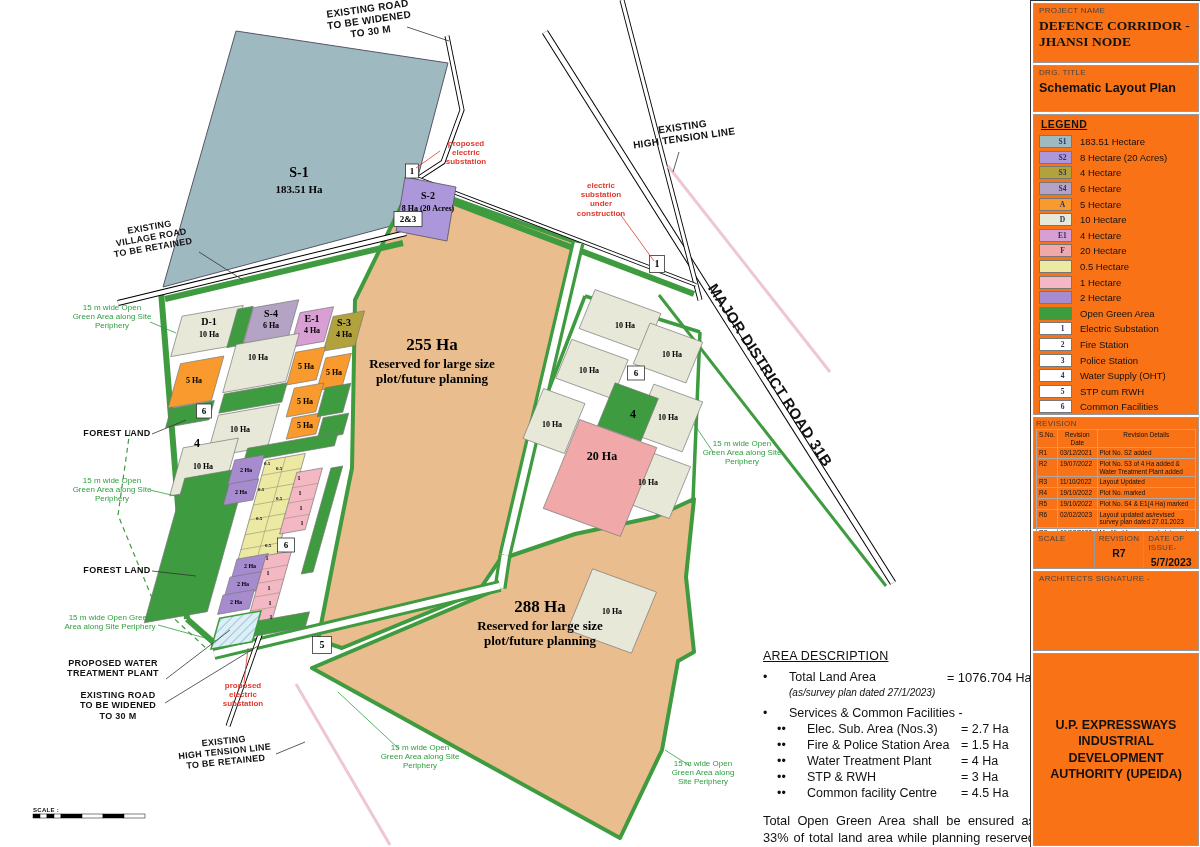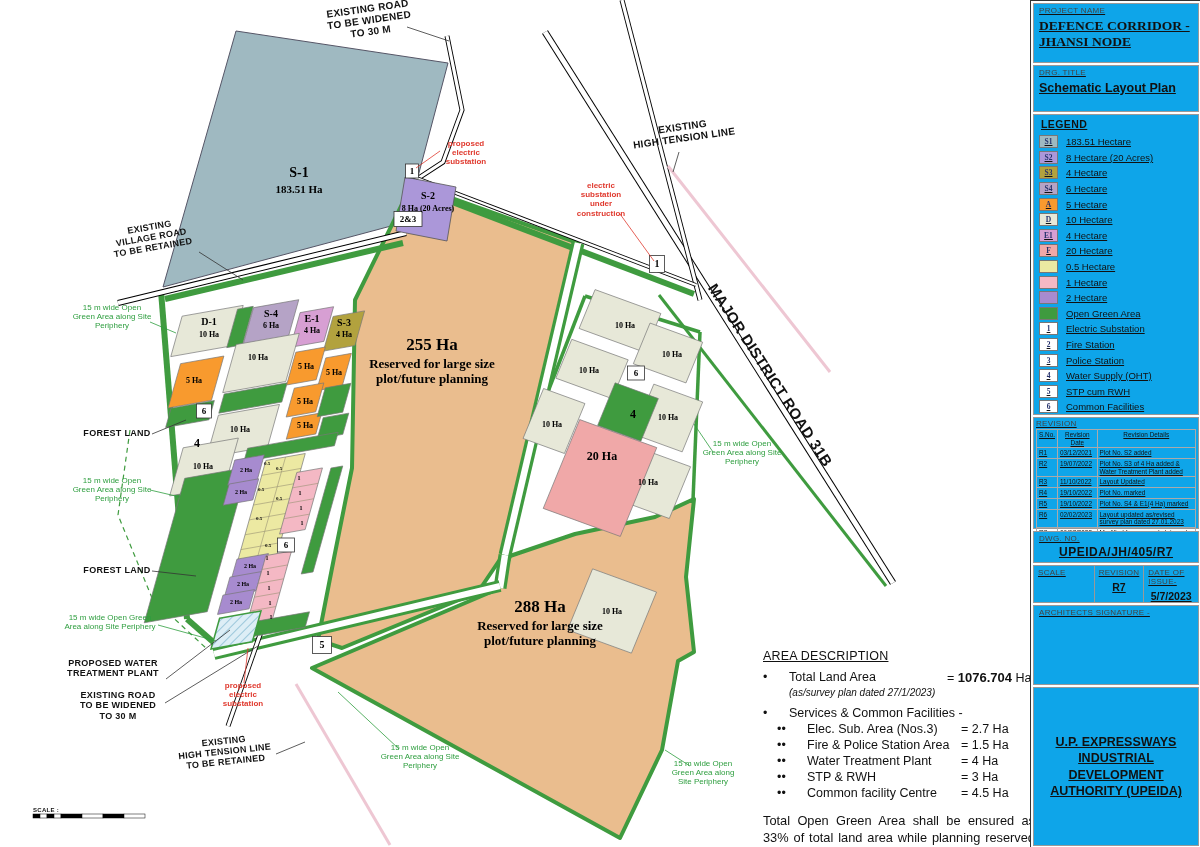--- a/index.html
+++ b/index.html
@@ -7,29 +7,29 @@
          font-family:"Liberation Sans",sans-serif;color:#111;}
   svg text{user-select:none;}
   
   .c-ann{font-family:"Liberation Sans",sans-serif;font-weight:bold;fill:#111;letter-spacing:.3px;}
   .c-grn{font-family:"Liberation Sans",sans-serif;fill:#2e9e3f;}
   .c-red{font-family:"Liberation Sans",sans-serif;font-weight:bold;fill:#e03a2f;}
   .c-ser{font-family:"Liberation Serif",serif;font-weight:bold;fill:#000;}
   
   .tb{position:absolute;left:1030px;top:0;width:166px;height:843px;display:flex;flex-direction:column;
       gap:2px;padding:2px;border:1.5px solid #333;background:#fff;}
-  .tbs{border:1px solid #999;padding:2px 5px;background:#0ea5e9;box-sizing:border-box;text-decoration:underline;}
+  .tbs{border:1px solid #999;padding:2px 5px;background:#f97316;box-sizing:border-box;}
   .tbl{font-size:8px;color:#444;letter-spacing:.3px;}
   .proj-name{font-family:"Liberation Serif",serif;font-weight:bold;font-size:13.5px;line-height:1.2;
              white-space:pre-line;margin-top:3px;}
   .drg-title{font-weight:bold;font-size:12.5px;margin-top:4px;}
   .lg-head{font-size:10.5px;font-weight:bold;text-decoration:underline;letter-spacing:.4px;margin:1px 0 4px 2px;}
   .lg-row{display:flex;align-items:center;height:15.6px;}
   .lg-sw{width:17px;height:11px;border:1px solid #777;flex:0 0 auto;display:flex;align-items:center;
-         justify-content:center;font-family:"Liberation Serif",serif;font-weight:bold;font-size:7.5px;color:#23306b;}
+         justify-content:center;font-family:"Liberation Serif",serif;font-weight:bold;font-size:7.5px;color:#23306b;padding-left:14px;}
   .lg-num{background:#fff;}
   .lg-lab{font-size:9.5px;margin-left:8px;}
   table.rev{border-collapse:collapse;width:100%;font-size:6.4px;line-height:1.2;margin-top:1px;}
   table.rev td,table.rev th{border:1px solid #aaa;padding:1px 2px;vertical-align:top;text-align:left;font-weight:normal;}
   table.rev th{text-align:center;}
   .dwg-val{font-size:12px;font-weight:bold;text-align:center;letter-spacing:.5px;margin-top:2px;}
   .tb-cols{display:flex;padding:0;}
   .tb-col{flex:1;padding:2px 4px;box-sizing:border-box;}
   .tb-col + .tb-col{border-left:1px solid #999;}
   .tb-colval{font-size:10.5px;font-weight:bold;text-align:center;margin-top:4px;}
@@ -39,21 +39,21 @@
   .ad{position:absolute;left:763px;top:649px;width:272px;font-size:12.5px;}
   .ad-head{text-decoration:underline;letter-spacing:.2px;margin-bottom:7px;}
   .ad-row{display:flex;margin:2px 0;}
   .ad-b{width:26px;flex:0 0 auto;}
   .ad-l{flex:1;}
   .ad-v{width:88px;flex:0 0 auto;}
   .ad-note{font-size:10px;font-style:italic;margin:0 0 8px 26px;}
   .ad-sub{padding-left:14px;}
   .ad-sub .ad-b{width:30px;}
   .ad-sub .ad-v{width:74px;}
-  .ad-num{font-weight:bold;font-size:13px;}
+  .ad-num{font-weight:normal;font-size:13px;}
   .ad-para{margin-top:12px;text-align:justify;line-height:1.35;font-size:12.8px;}
 </style>
 </head>
 <body>
 
 <div class="sheet">
 
   <svg id="map" width="1030" height="847" viewBox="0 0 1030 847" style="position:absolute;left:0;top:0;">
     <defs>
       <pattern id="hatch" width="6" height="6" patternTransform="rotate(45)" patternUnits="userSpaceOnUse">
@@ -459,24 +459,20 @@
               <td>Layout updated as/revised survey plan dated 27.01.2023</td>
             </tr>
             <tr>
               <td>R7</td>
               <td>06/07/2023</td>
               <td>Modified for reserved plots and addition of plots of 0.5 Ha, 1 Ha, 2 Ha &amp; 5 Ha</td>
             </tr>
           </tbody>
       </table>
     </div>
-    <div class="tbs" style="height:32px;">
-      <div class="tbl">DWG. NO.</div>
-      <div class="dwg-val">UPEIDA/JH/405/R7</div>
-    </div>
     <div class="tbs tb-cols" style="height:38px;">
       <div class="tb-col" style="flex:1.3;">
         <div class="tbl">SCALE</div>
       </div>
       <div class="tb-col">
         <div class="tbl">REVISION</div>
         <div class="tb-colval">R7</div>
       </div>
       <div class="tb-col" style="flex:1.15;">
         <div class="tbl">DATE OF ISSUE-</div>

